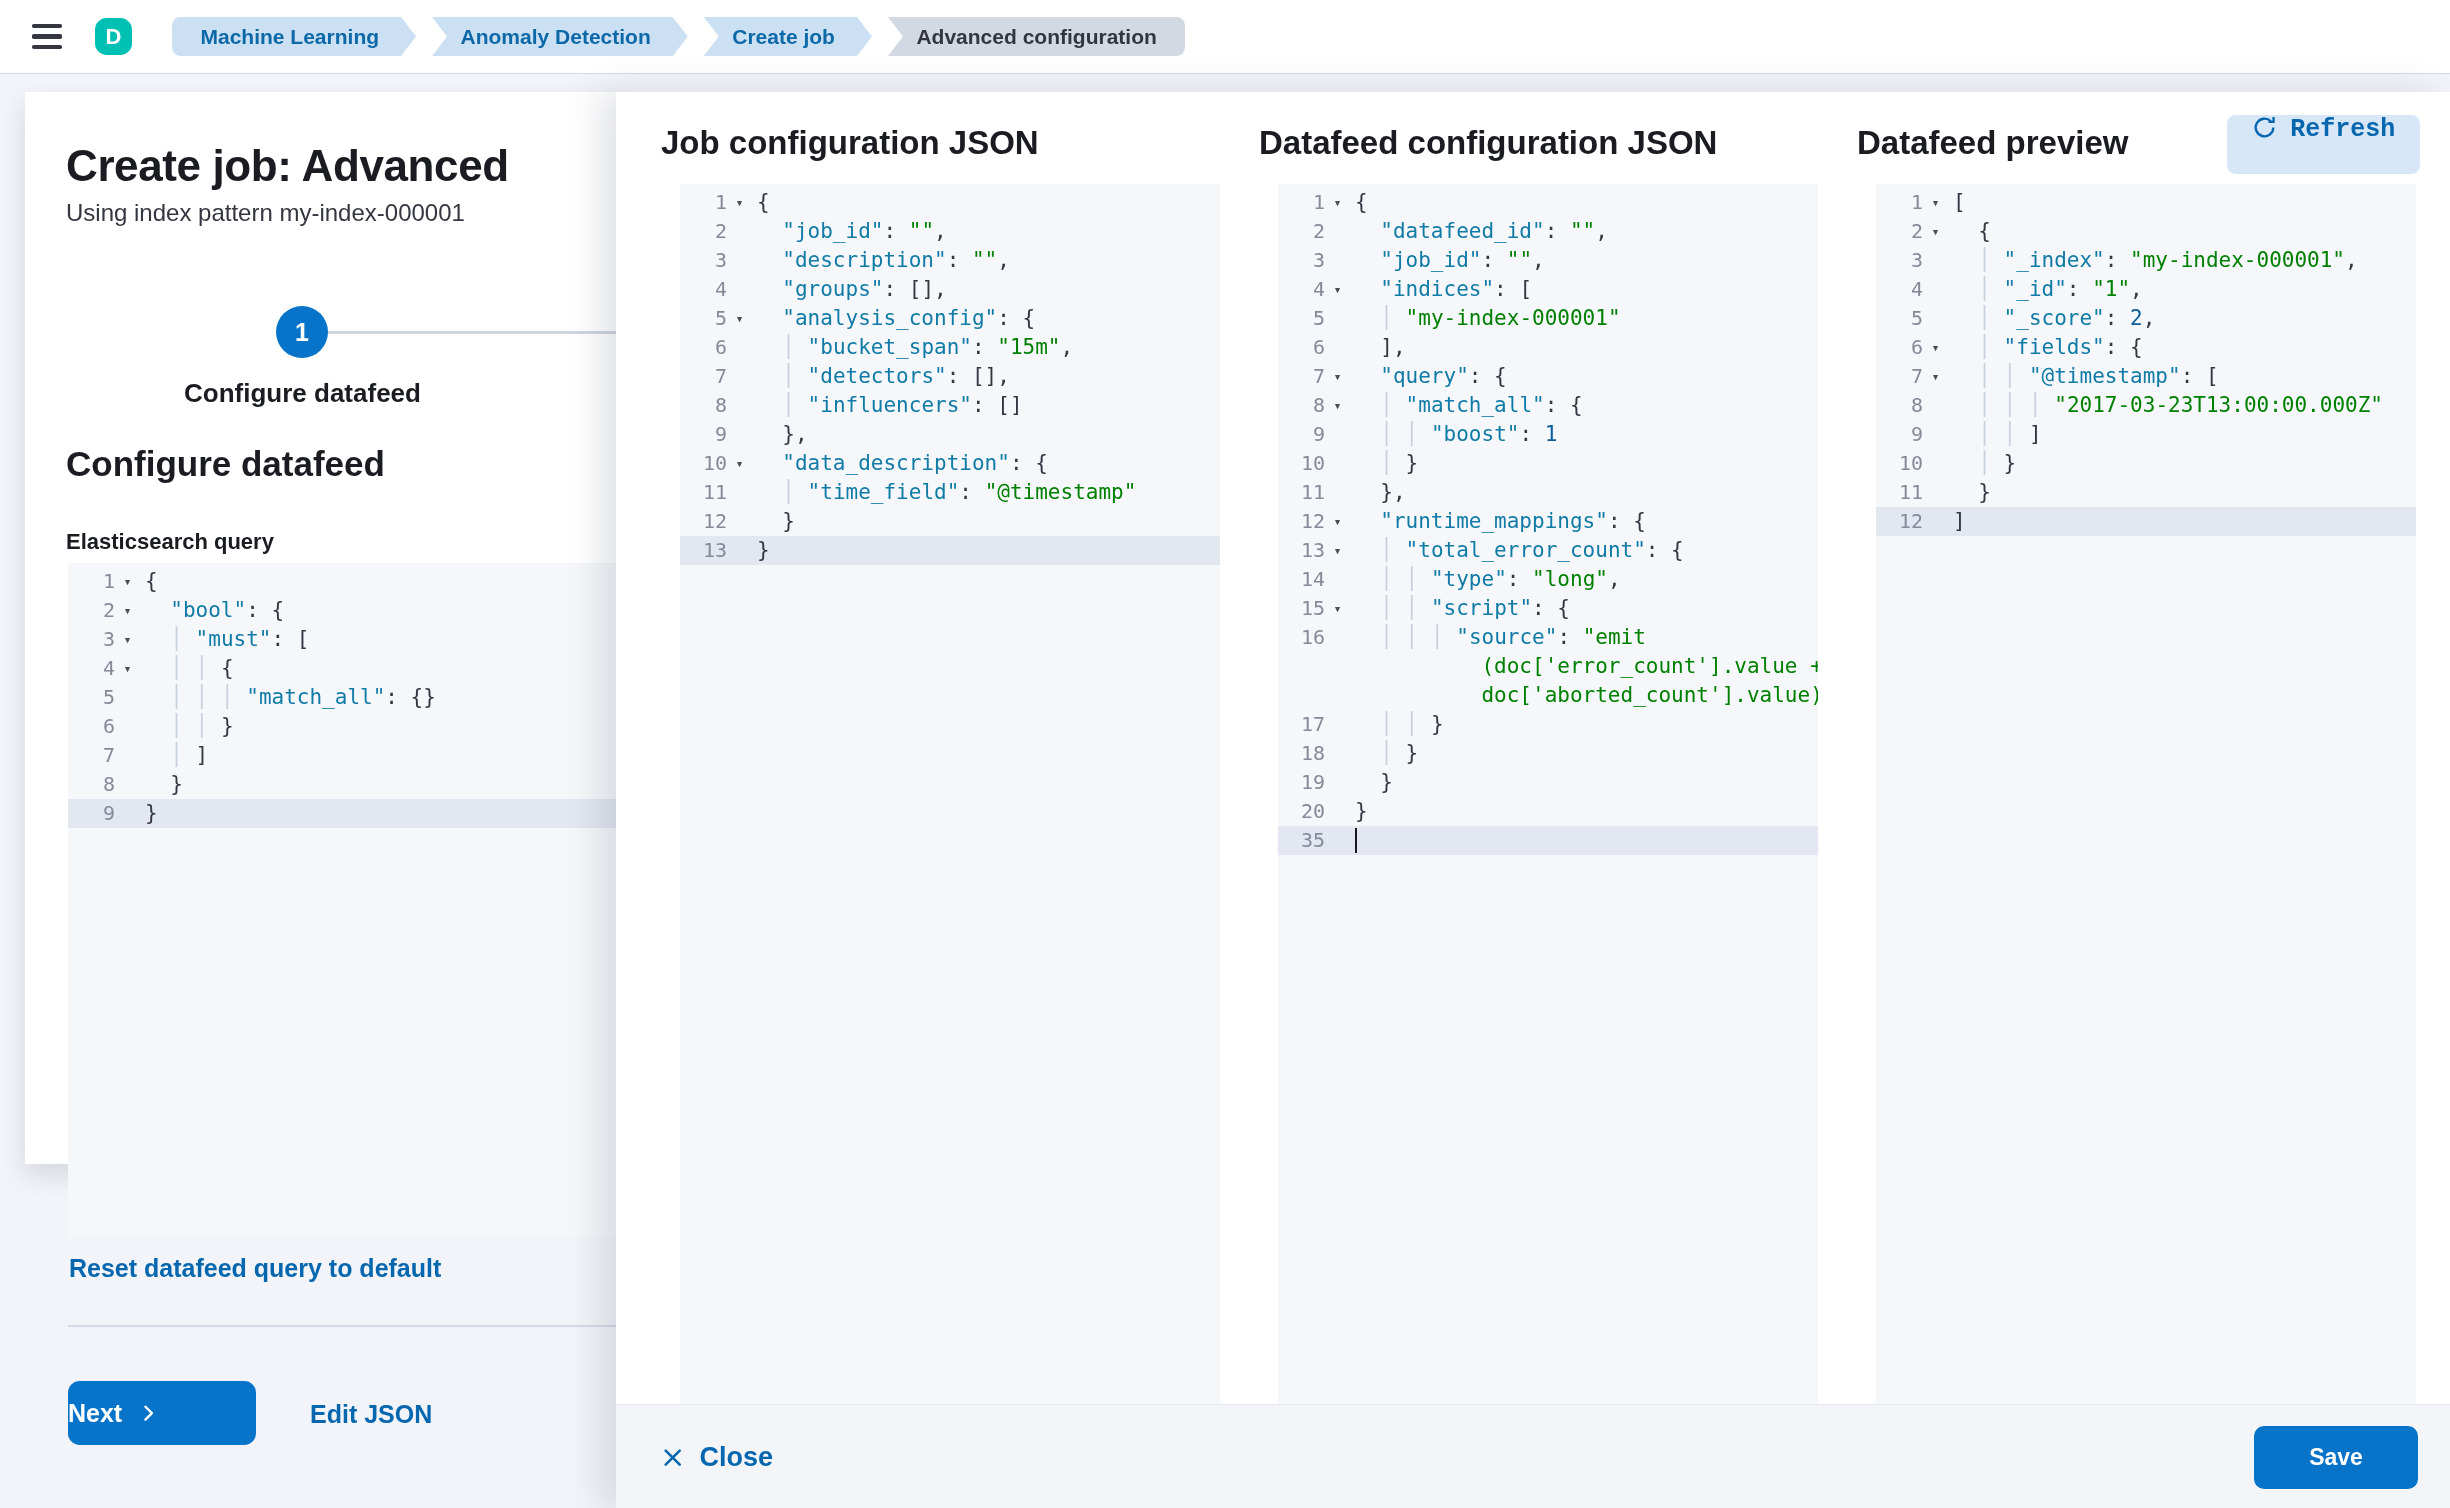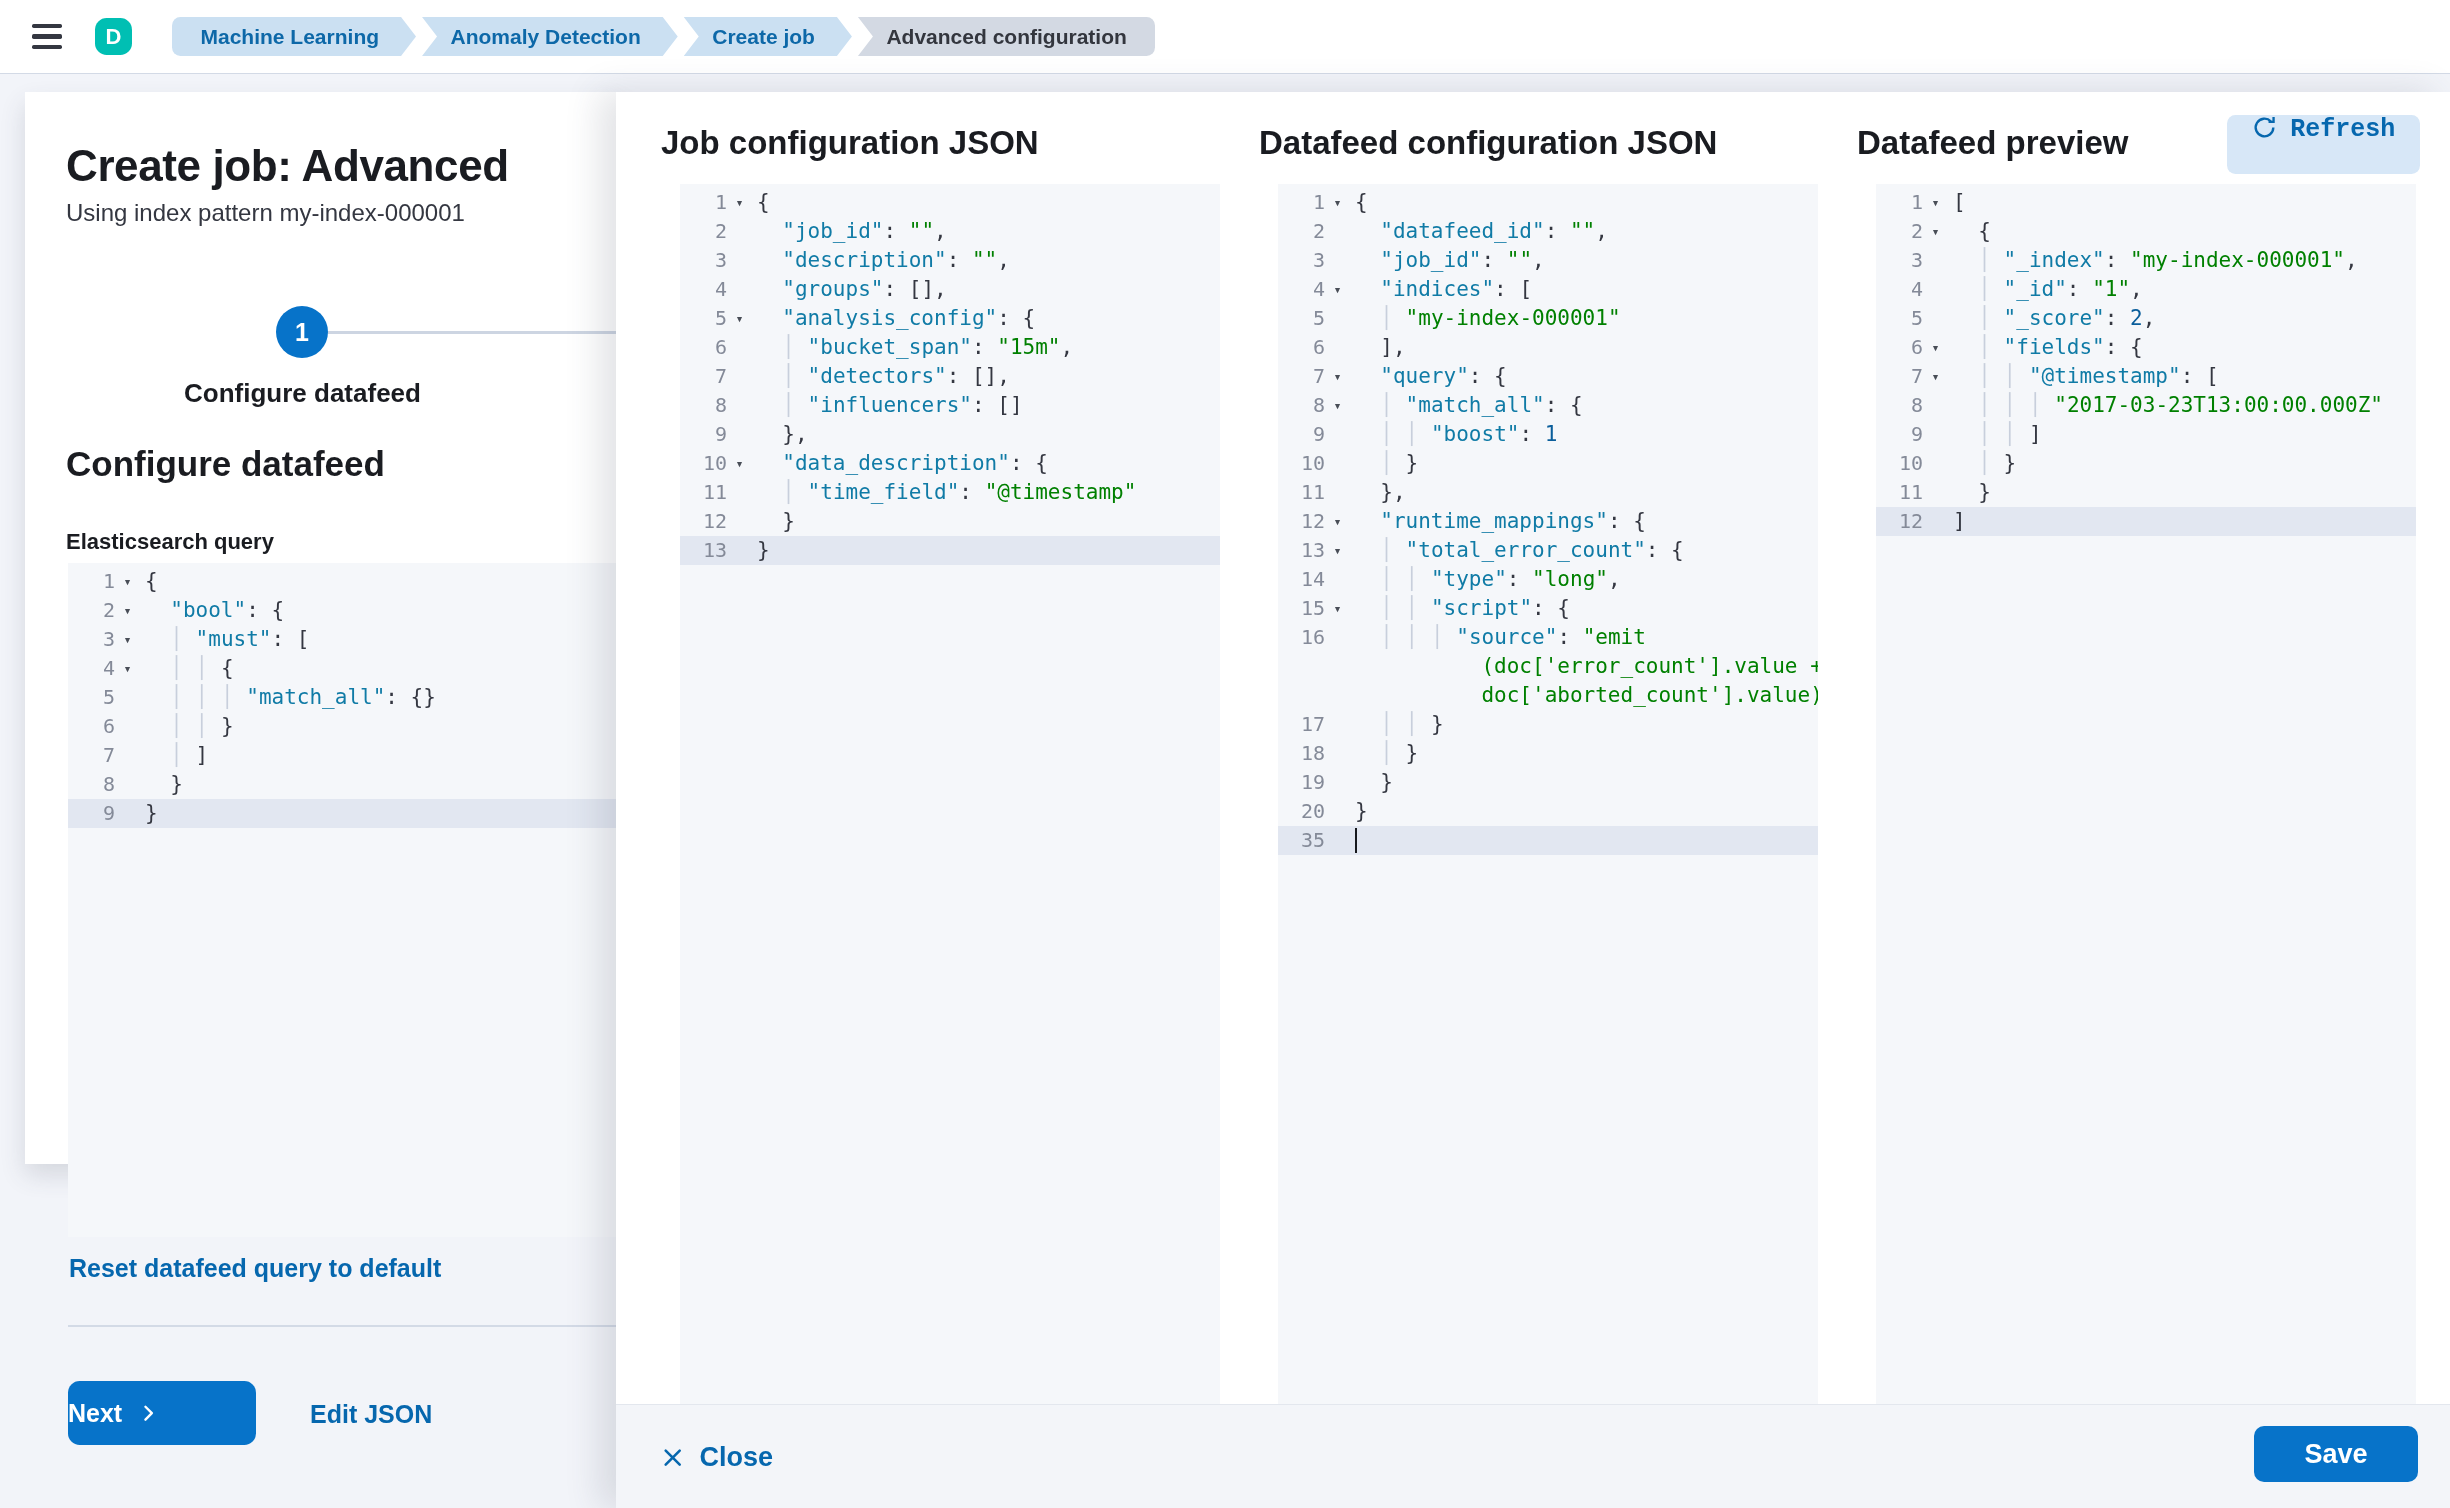--- a/index.html
+++ b/index.html
@@ -8,21 +8,21 @@
        font-family:"Liberation Sans",sans-serif;color:#1A1C21;}
 
   
   .topbar{position:absolute;left:0;top:0;width:2450px;height:74px;background:#fff;
           border-bottom:1.7px solid #D3DAE6;display:flex;align-items:center;}
   .burger{width:30px;height:25px;margin-left:32px;display:flex;flex-direction:column;
           justify-content:space-between;cursor:pointer;}
   .burger div{height:4.2px;background:#343741;border-radius:1.7px;}
   .avatar{width:37px;height:37px;margin-left:33px;border-radius:11.7px;background:#00BFB3;
           color:#fff;font-weight:700;font-size:22px;display:flex;align-items:center;justify-content:center;}
-  .crumbs{display:flex;margin-left:40px;gap:6px;}
+  .crumbs{display:flex;margin-left:40px;gap:16px;}
   .crumb{height:39px;line-height:39px;font-size:21px;font-weight:600;color:#0D68A8;
          background:#CBE0F2;padding:0 37px 0 28.5px;white-space:nowrap;
          clip-path:polygon(0 0,calc(100% - 15px) 0,100% 50%,calc(100% - 15px) 100%,0 100%,15px 50%);}
   .crumb.first{border-radius:8.4px 0 0 8.4px;
          clip-path:polygon(0 0,calc(100% - 15px) 0,100% 50%,calc(100% - 15px) 100%,0 100%);}
   .crumb.last{background:#D3D9E3;color:#33363E;border-radius:0 8.4px 8.4px 0;padding-right:28.5px;
          clip-path:polygon(0 0,100% 0,100% 100%,0 100%,15px 50%);}
 
   
   .panel{position:absolute;left:25px;top:92px;width:595px;height:1072px;background:#fff;
@@ -48,22 +48,22 @@
   .flyout{position:absolute;left:616px;top:92px;width:1834px;height:1417px;background:#fff;
           box-shadow:-16.7px 0 33px rgba(61,70,89,.15);}
   .col-title{position:absolute;top:32px;font-size:33px;font-weight:700;white-space:nowrap;}
   .refresh-btn{position:absolute;left:1611px;top:22.6px;width:193px;height:59px;border-radius:8.4px;
           background:#D7E7F7;color:#0667AE;font-size:25px;font-weight:600;
           display:flex;justify-content:center;gap:13.4px;cursor:pointer;font-family:Liberation Mono, monospace;}
   .flyout-footer{position:absolute;left:0;bottom:0;width:1834px;height:105px;background:#F3F5F9;
           border-top:0.8px solid #E3E7EE;text-align:center;}
   .close-btn{position:absolute;left:45px;top:0;height:105px;display:flex;align-items:center;gap:15px;
           color:#0667AE;font-size:27px;font-weight:600;cursor:pointer;}
-  .save-btn{position:absolute;right:32px;top:21px;width:164px;height:56px;border-radius:10px;
-          background:#0773C9;color:#fff;font-size:27px;font-weight:600;
+  .save-btn{position:absolute;right:32px;top:21px;width:164px;height:63px;border-radius:10px;
+          background:#0773C9;color:#fff;font-size:23px;font-weight:600;
           display:flex;align-items:center;justify-content:center;cursor:pointer;margin-left:12px;}
 
   
   .editor{position:absolute;background:#F5F7FA;overflow:hidden;
           font-family:"DejaVu Sans Mono",monospace;font-size:21px;line-height:29px;}
   .editor .pad{height:4.2px;}
   .ed-row{display:flex;height:29px;white-space:pre;}
   .ed-row.active{background:#E2E7F1;}
   .ed-num{flex:0 0 47px;text-align:right;color:#848A98;font-size:20px;}
   .ed-fold{flex:0 0 25px;text-align:center;color:#494E57;font-size:13.4px;}

